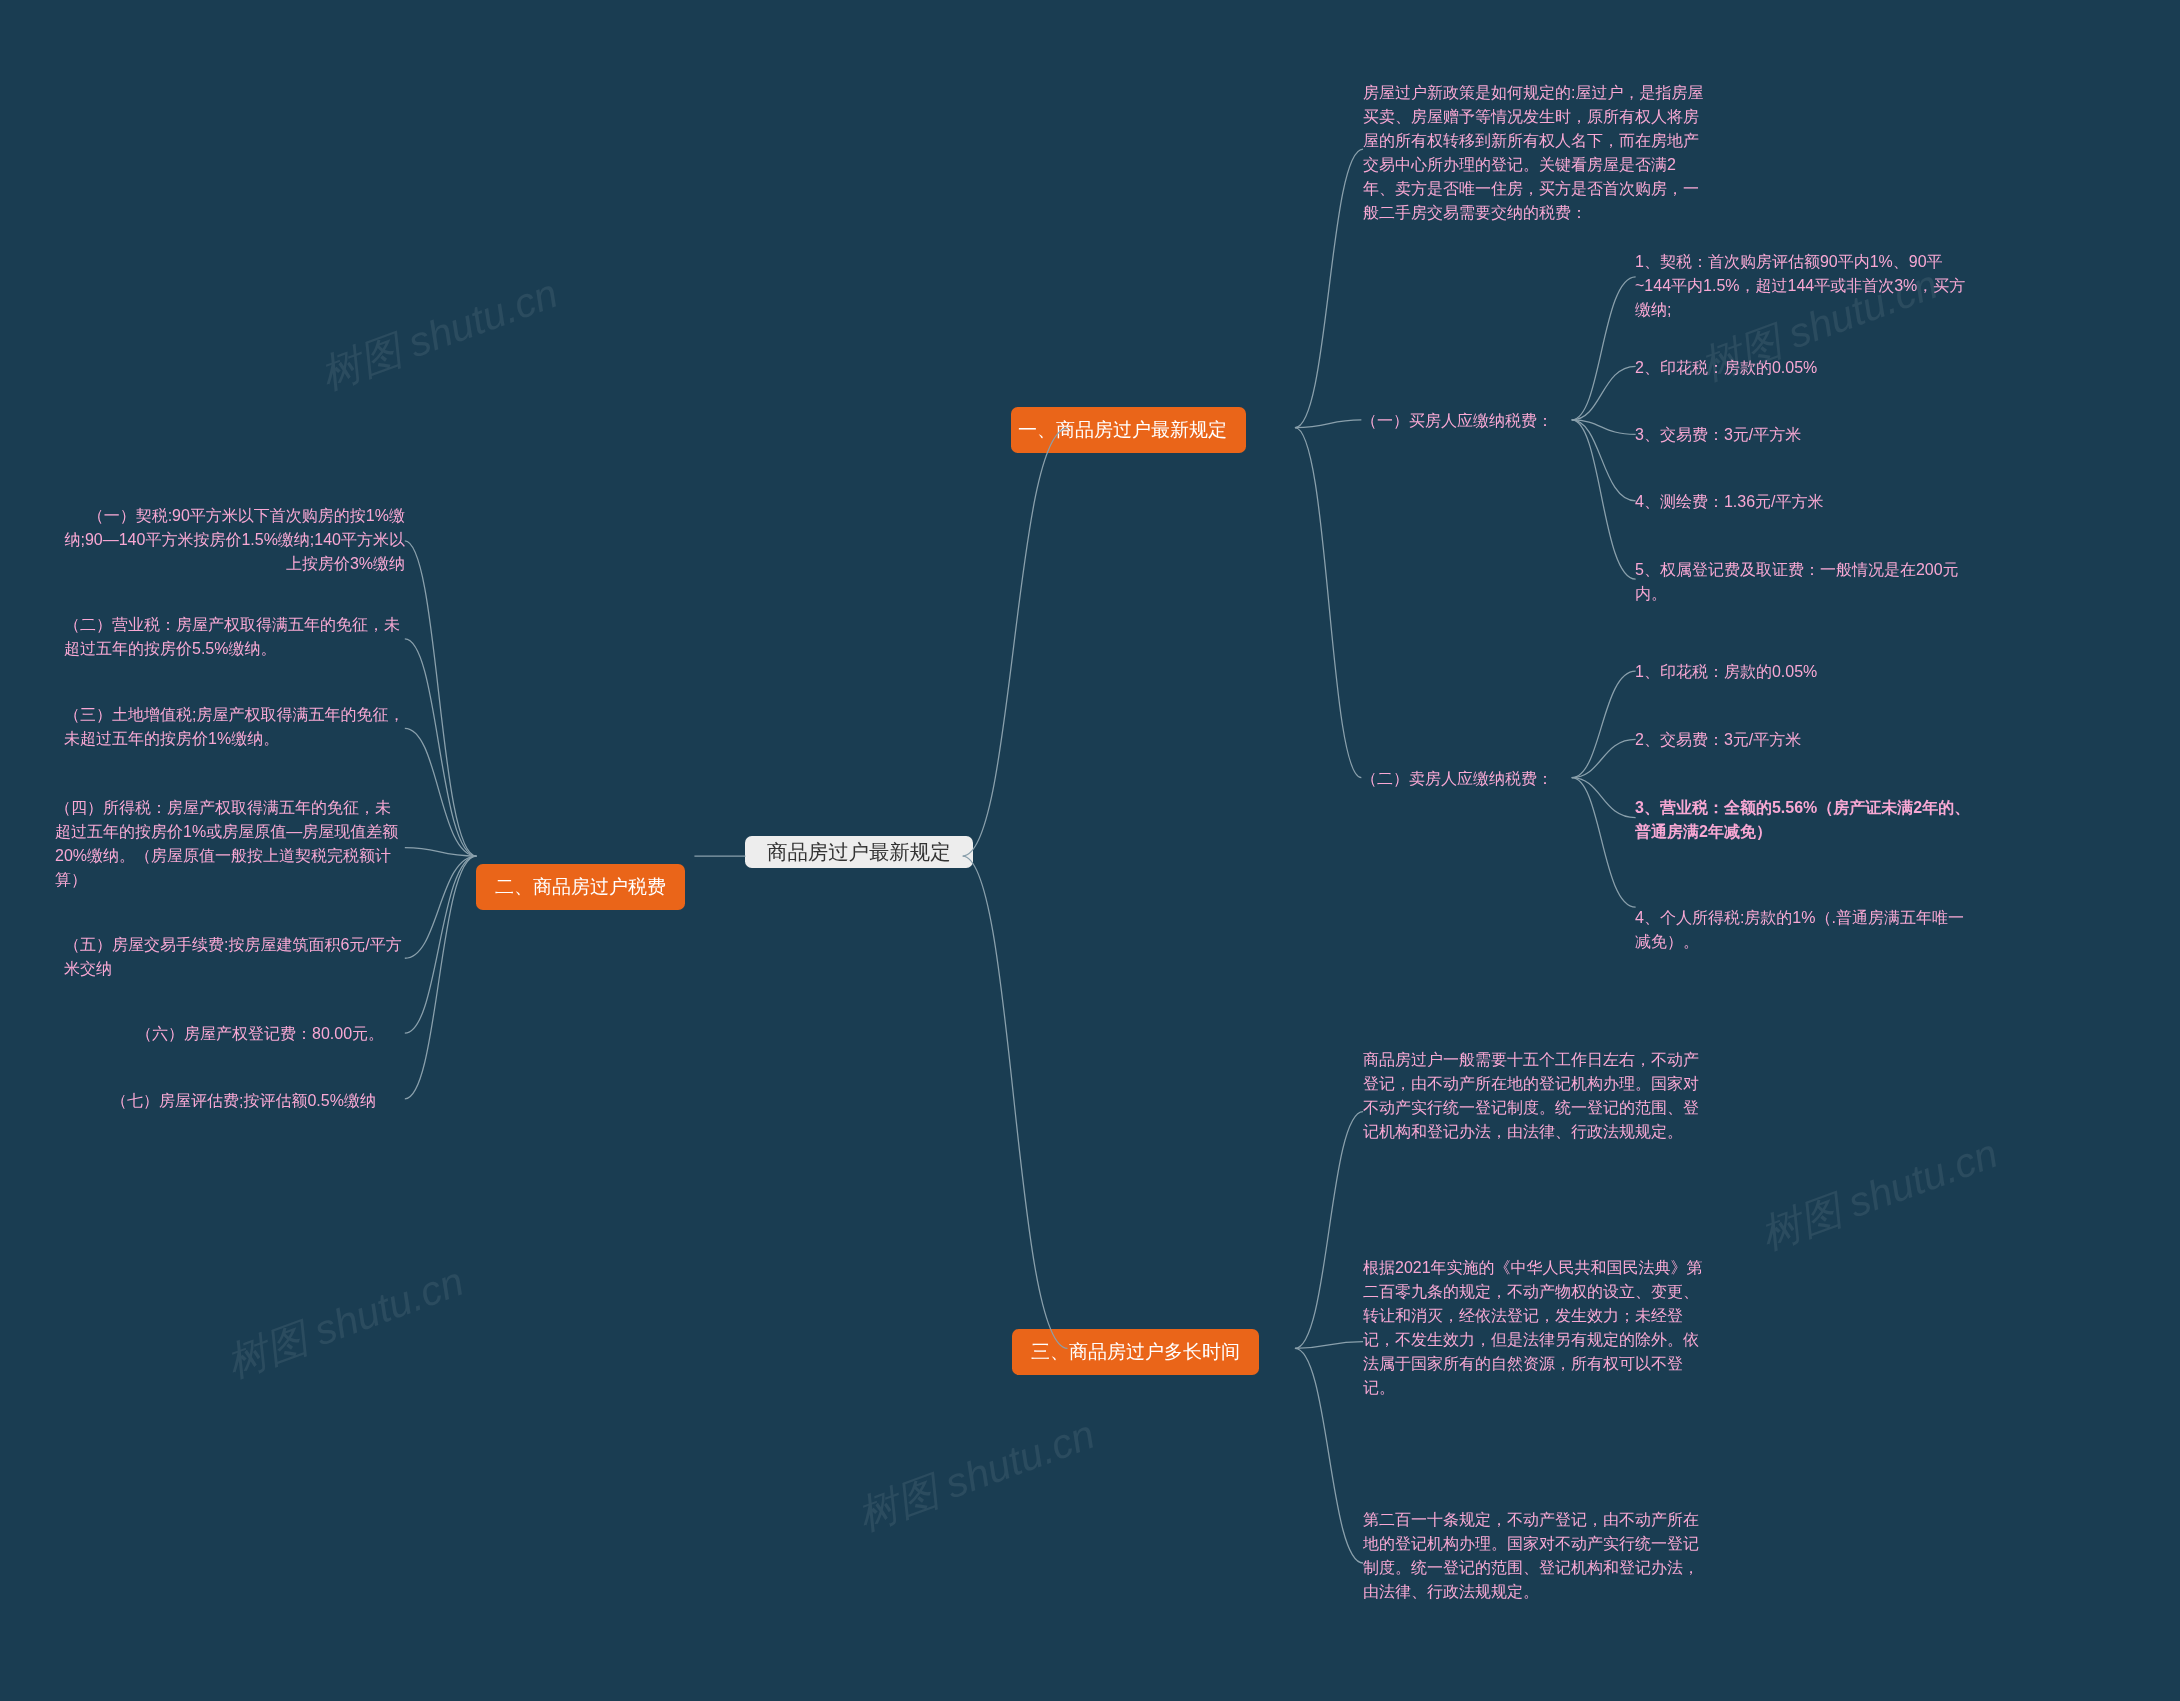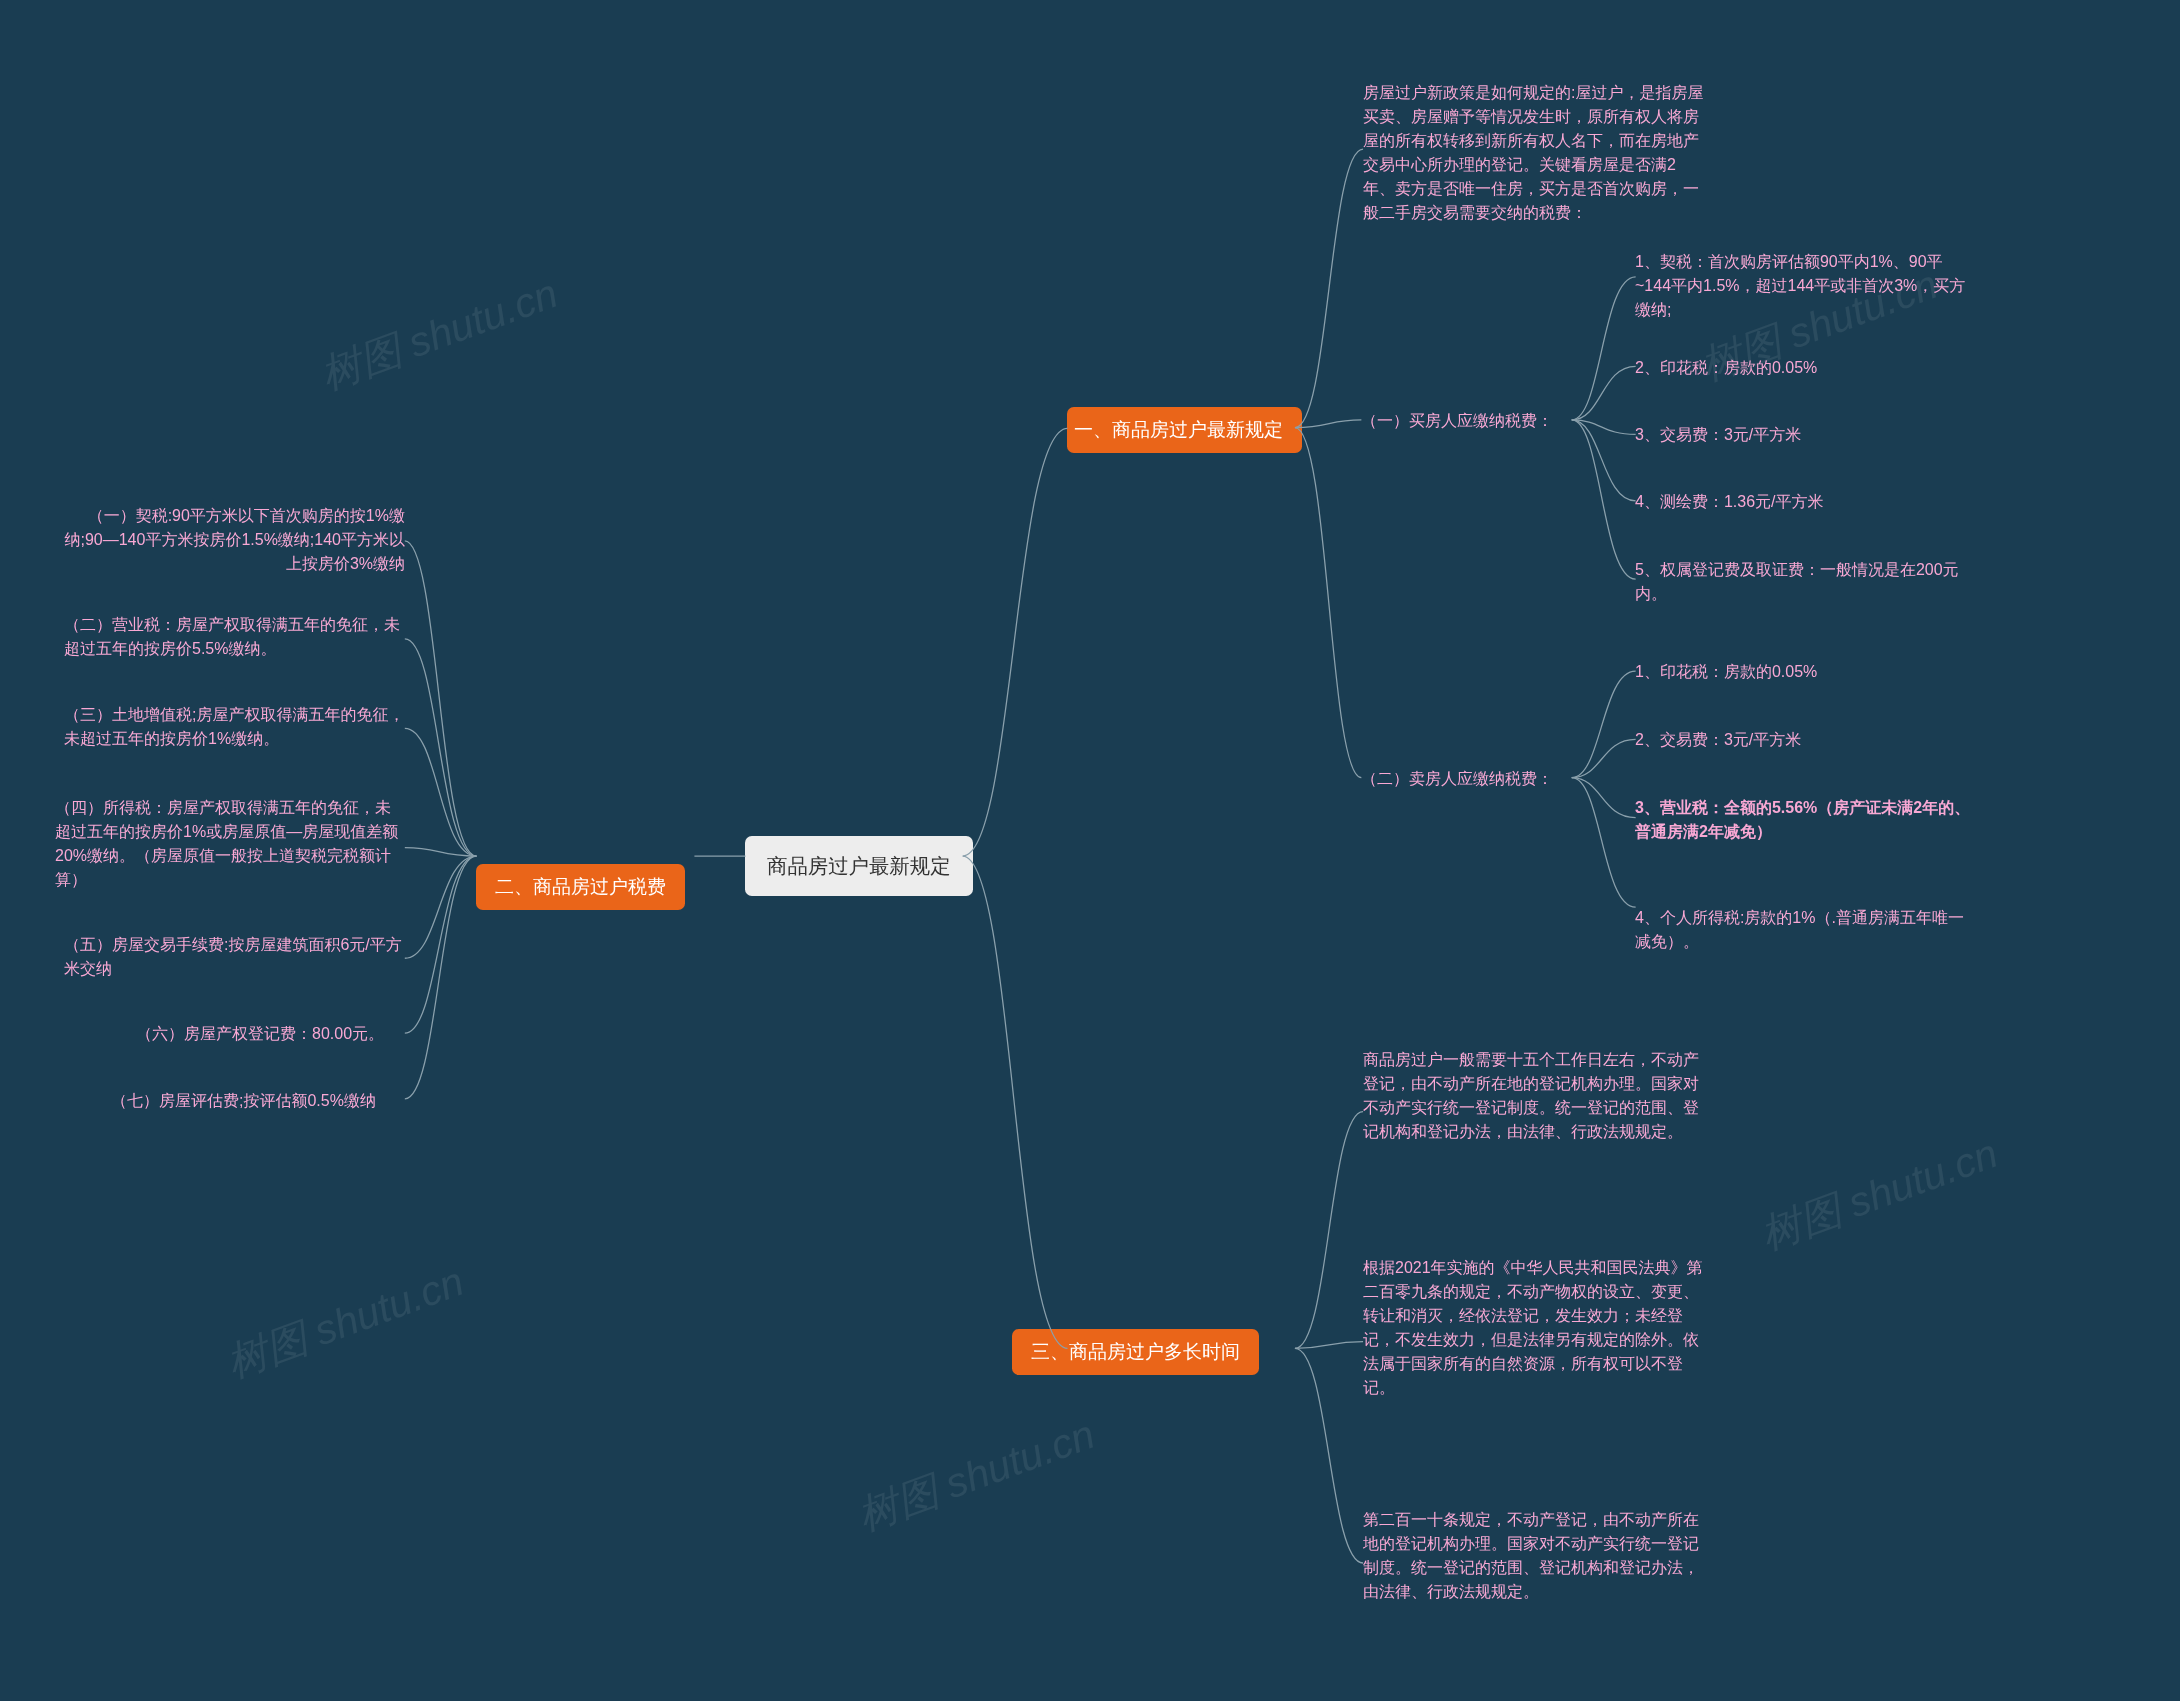--- a/index.html
+++ b/index.html
@@ -16,21 +16,21 @@
     color: rgba(255,255,255,0.08);
     font-size: 41px;
     transform: rotate(-20deg);
     pointer-events: none;
     font-style: italic;
   }
   .root-node {
     position: absolute;
     background: #ededed;
     color: #333;
-    padding: 16px 22px;
+    padding: 2px 22px;
     border-radius: 6.8px;
     font-size: 20.4px;
     font-weight: 500;
   }
   .branch-node {
     position: absolute;
     background: #ea6519;
     color: #fff;
     padding: 10.2px 19px;
     border-radius: 6.8px;
@@ -61,21 +61,21 @@
 <body>
 
 <div class="watermark" style="top:307px; left:315px;">树图 shutu.cn</div>
 <div class="watermark" style="top:1295px; left:221px;">树图 shutu.cn</div>
 <div class="watermark" style="top:1448px; left:852px;">树图 shutu.cn</div>
 <div class="watermark" style="top:298px; left:1695px;">树图 shutu.cn</div>
 <div class="watermark" style="top:1167px; left:1755px;">树图 shutu.cn</div>
 
 <div class="root-node" style="top:836px; left:745px;">商品房过户最新规定</div>
 
-<div class="branch-node" style="top:407px; left:1067px;padding-left:7px;">一、商品房过户最新规定</div>
+<div class="branch-node" style="top:407px; left:1011px;padding-left:7px;">一、商品房过户最新规定</div>
 
 <div class="leaf-node" style="top:81px; left:1363px; max-width:341px;">房屋过户新政策是如何规定的:屋过户，是指房屋买卖、房屋赠予等情况发生时，原所有权人将房屋的所有权转移到新所有权人名下，而在房地产交易中心所办理的登记。关键看房屋是否满2年、卖方是否唯一住房，买方是否首次购房，一般二手房交易需要交纳的税费：</div>
 
 <div class="leaf-node" style="top:409px; left:1361px;">（一）买房人应缴纳税费：</div>
 
 <div class="leaf-node" style="top:250px; left:1635px; max-width:341px;">1、契税：首次购房评估额90平内1%、90平~144平内1.5%，超过144平或非首次3%，买方缴纳;</div>
 <div class="leaf-node" style="top:356px; left:1635px;">2、印花税：房款的0.05%</div>
 <div class="leaf-node" style="top:423px; left:1635px;">3、交易费：3元/平方米</div>
 <div class="leaf-node" style="top:490px; left:1635px;">4、测绘费：1.36元/平方米</div>
 <div class="leaf-node" style="top:558px; left:1635px; max-width:341px;">5、权属登记费及取证费：一般情况是在200元内。</div>

